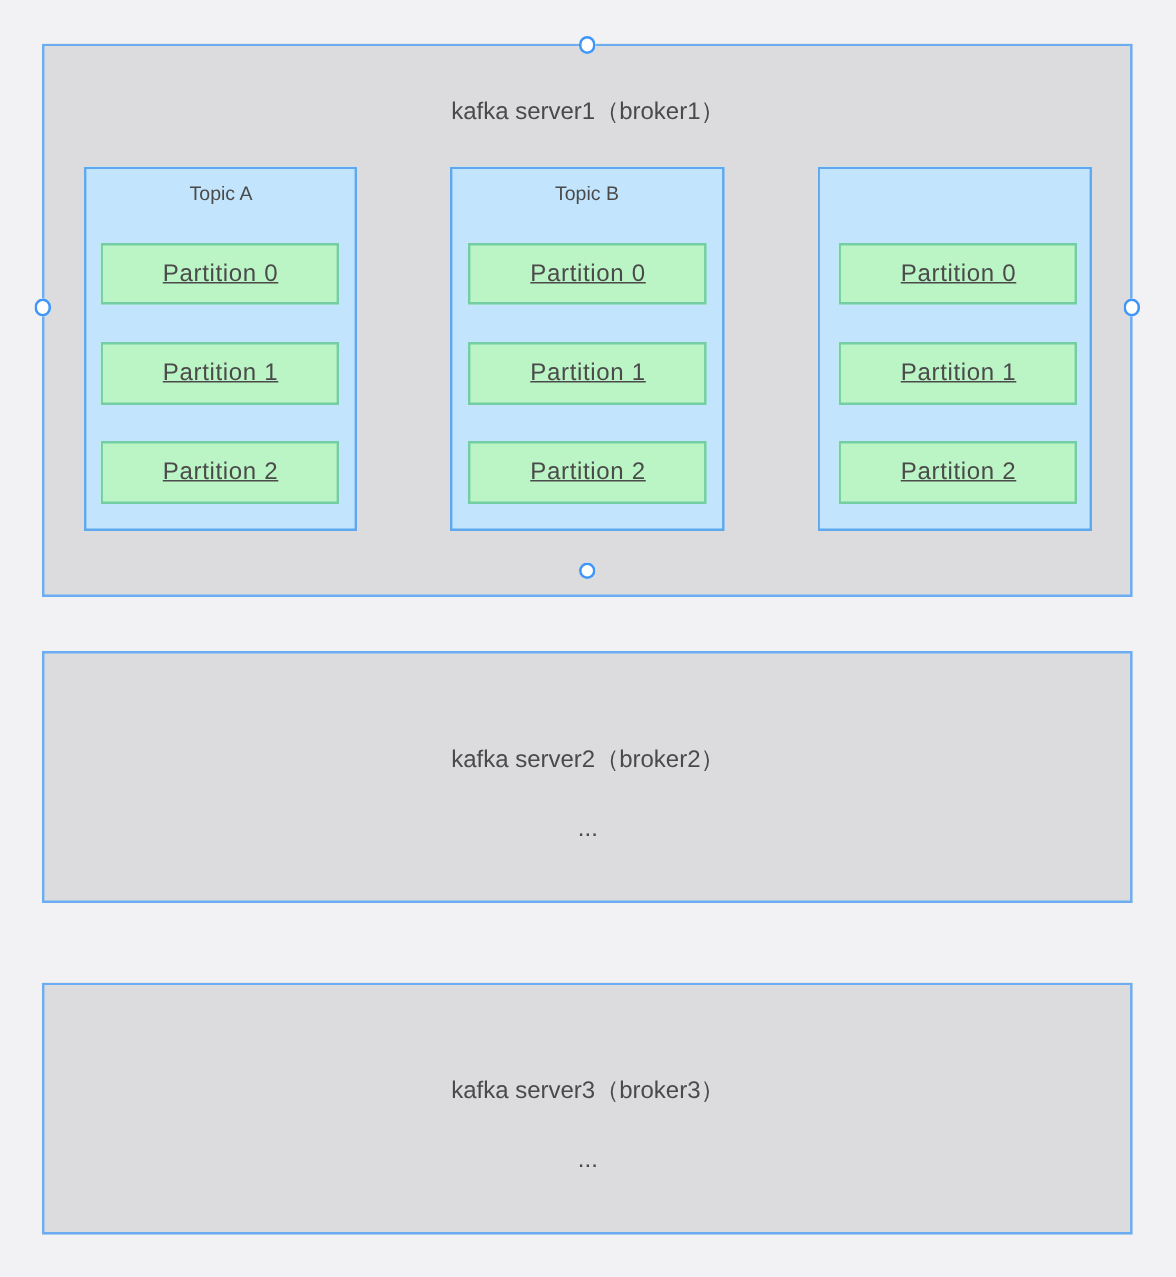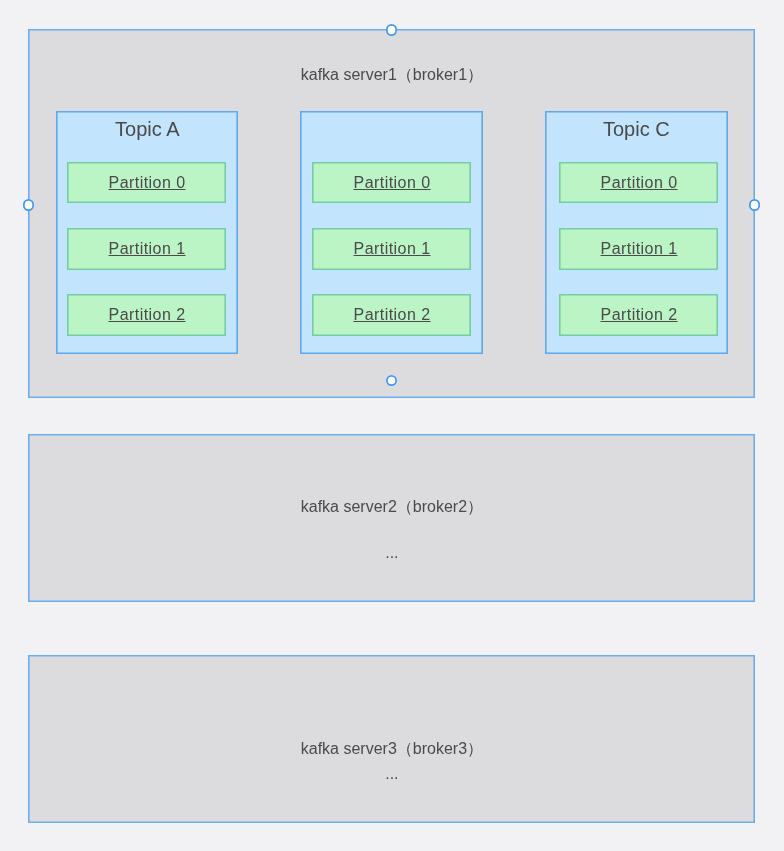--- a/index.html
+++ b/index.html
@@ -37,21 +37,21 @@
   .topic {
     position: absolute;
     background: #c2e5fd;
     box-shadow: inset 0 0 0 1.6px #5ea8f0;
   }
   .topic-title {
     position: absolute;
     left: 0; right: 0;
     text-align: center;
     color: #4a4a4a;
-    font-size: 20px;
+    font-size: 13px;
     line-height: 18px;
   }
   .partition {
     position: absolute;
     width: 159.6px;
     height: 41.6px;
     background: #bcf5c5;
     box-shadow: inset 0 0 0 1.6px #74cea3;
   }
   .partition-label {
@@ -96,33 +96,33 @@
       </div>
       <div class="partition" style="left:11.30px; top:117.30px;">
         <div class="partition-label" style="top:11.80px;">Partition 1</div>
       </div>
       <div class="partition" style="left:11.30px; top:183.40px;">
         <div class="partition-label" style="top:11.70px;">Partition 2</div>
       </div>
     </div>
 
     <div class="topic" style="left:272.65px; top:81.70px; width:182.7px; height:243.1px;">
+      <div class="topic-title" style="top:8.90px;">Topic B</div>
       <div class="partition" style="left:11.20px; top:51.20px;">
         <div class="partition-label" style="top:11.90px;">Partition 0</div>
       </div>
       <div class="partition" style="left:11.20px; top:117.30px;">
         <div class="partition-label" style="top:11.80px;">Partition 1</div>
       </div>
       <div class="partition" style="left:11.20px; top:183.40px;">
         <div class="partition-label" style="top:11.70px;">Partition 2</div>
       </div>
     </div>
 
     <div class="topic" style="left:517.30px; top:81.70px; width:182.7px; height:243.1px;">
-      <div class="topic-title" style="top:8.90px;">Topic C</div>
       <div class="partition" style="left:13.75px; top:51.20px;">
         <div class="partition-label" style="top:11.90px;">Partition 0</div>
       </div>
       <div class="partition" style="left:13.75px; top:117.30px;">
         <div class="partition-label" style="top:11.80px;">Partition 1</div>
       </div>
       <div class="partition" style="left:13.75px; top:183.40px;">
         <div class="partition-label" style="top:11.70px;">Partition 2</div>
       </div>
     </div>
@@ -132,17 +132,17 @@
   <div class="handle" style="left:22.70px; top:199.35px;"></div>
   <div class="handle" style="left:748.90px; top:199.35px;"></div>
   <div class="handle" style="left:385.80px; top:374.70px;"></div>
 
   <div class="broker" style="left:27.7px; top:434.1px; width:727.8px; height:168.2px;">
     <div class="broker-title" style="top:63.60px;">kafka server2（broker2）</div>
     <div class="dots" style="top:110.30px;">...</div>
   </div>
 
   <div class="broker" style="left:27.7px; top:655.1px; width:727.8px; height:168.1px;">
-    <div class="broker-title" style="top:63.60px;margin-top:21px;">kafka server3（broker3）</div>
+    <div class="broker-title" style="top:63.60px;">kafka server3（broker3）</div>
     <div class="dots" style="top:110.30px;">...</div>
   </div>
 
 </div>
 
 </body></html>

